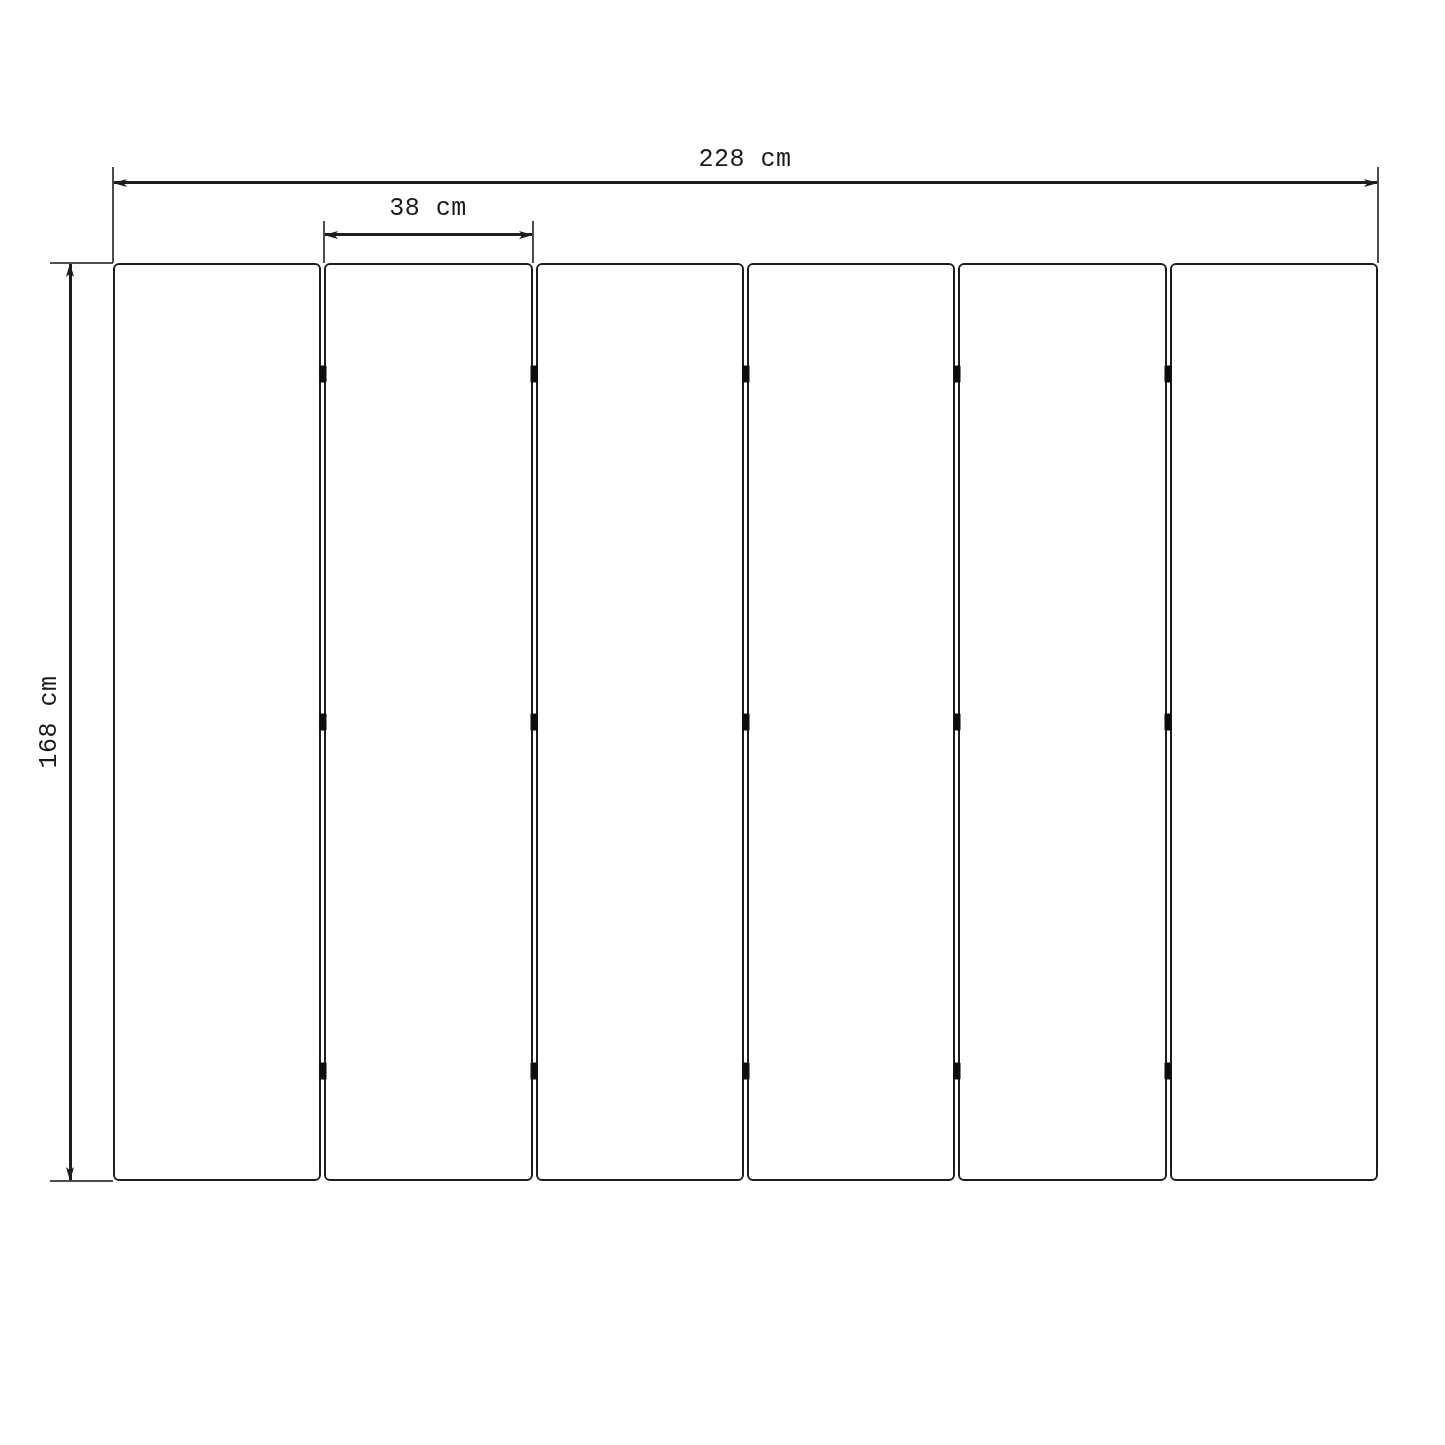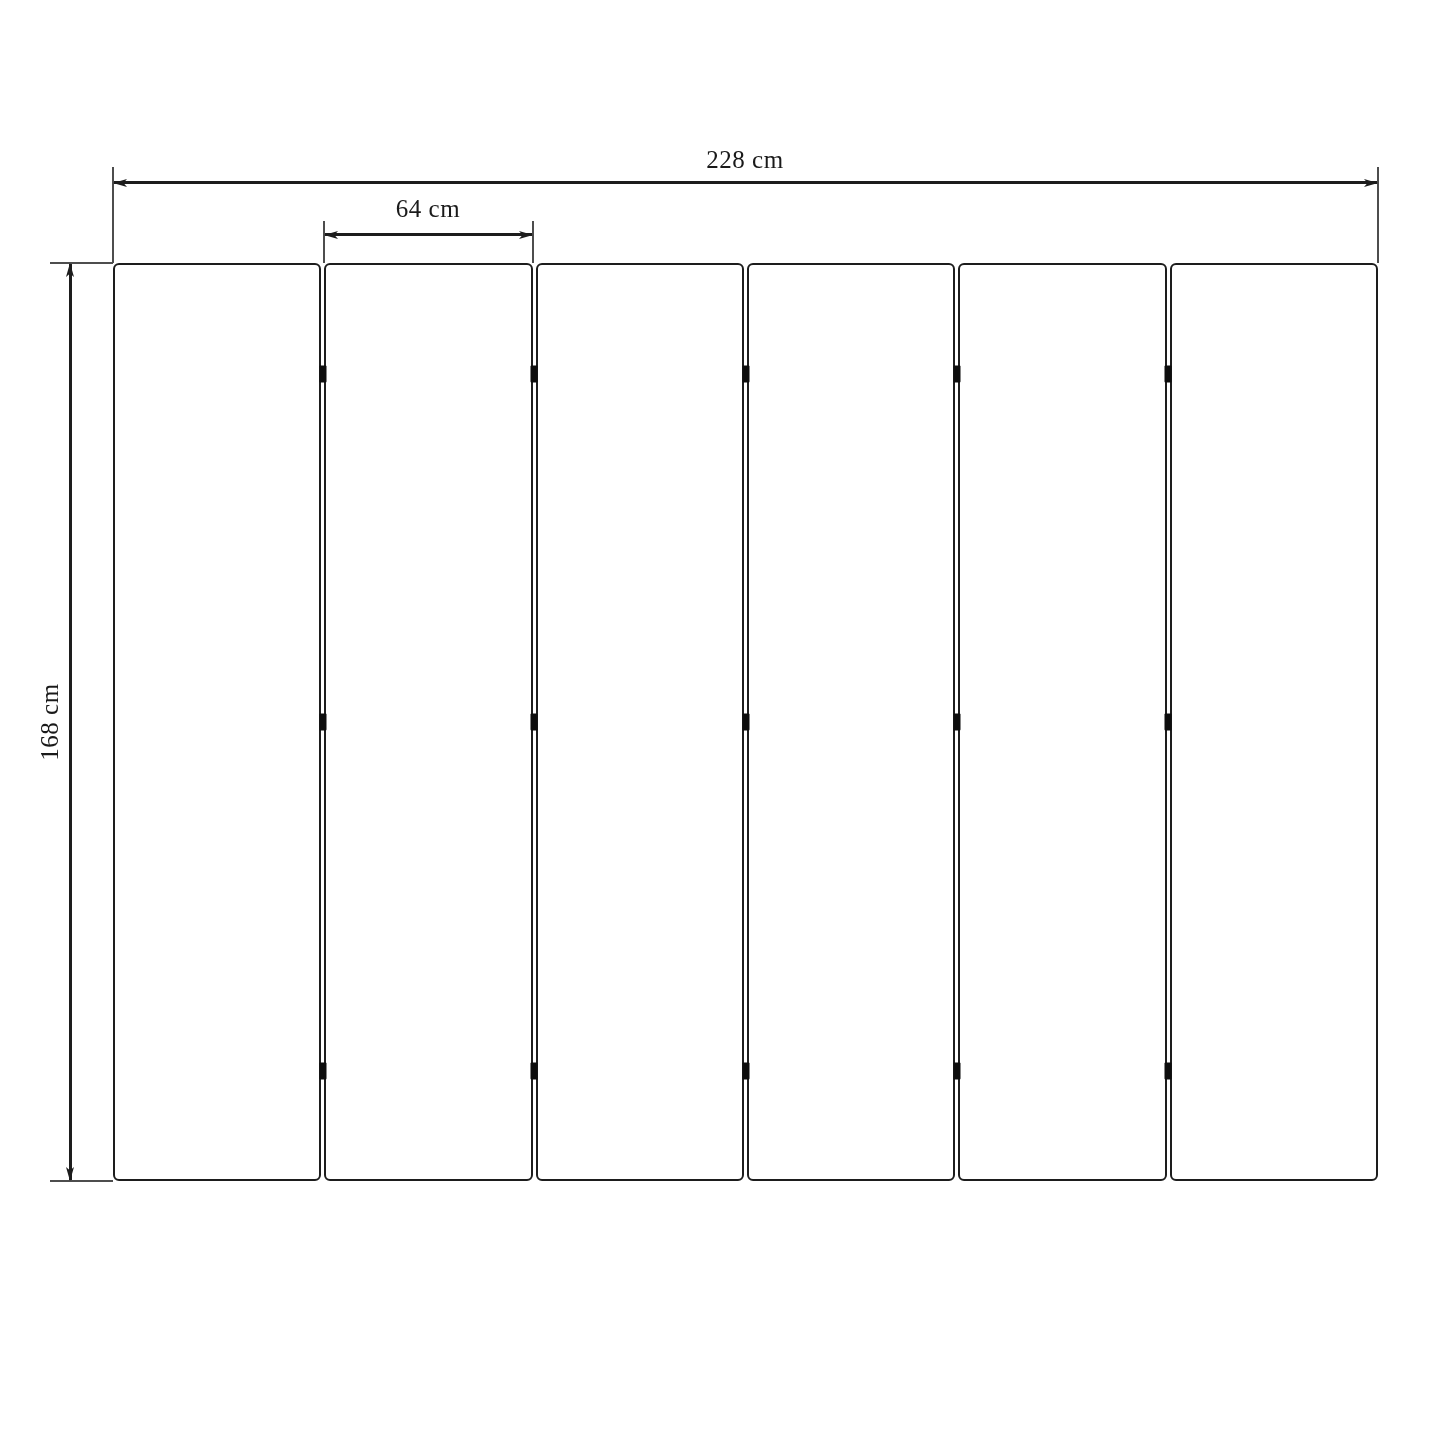--- a/index.html
+++ b/index.html
@@ -6,21 +6,21 @@
     margin: 0;
     padding: 0;
     background: #ffffff;
   }
   .canvas {
     position: relative;
     width: 1445px;
     height: 1445px;
     background: #ffffff;
     overflow: hidden;
-    font-family: Liberation Serif, serif;
+    font-family: Liberation Mono, monospace;
     color: #1a1a1a;
   }
 
   
   .panels-row {
     position: absolute;
     left: 113px;
     top: 263px;
     width: 1265px;
     height: 918px;
@@ -86,21 +86,21 @@
   <div class="dimline" style="left: 113px; top: 181.2px; width: 1265px; height: 2.6px;"></div>
   <svg class="arrow" width="14" height="10" style="left: 113px; top: 177.5px;">
     <polygon points="0,5 14,1 10.5,5 14,9"></polygon>
   </svg>
   <svg class="arrow" width="14" height="10" style="left: 1364px; top: 177.5px;">
     <polygon points="14,5 0,1 3.5,5 0,9"></polygon>
   </svg>
   <div class="ext" style="left: 112.4px; top: 167px; width: 1.3px; height: 96px;"></div>
   <div class="ext" style="left: 1377.4px; top: 167px; width: 1.3px; height: 96px;"></div>
 
-  <div class="dim-label" style="left: 328px; top: 195px; width: 200px;">64 cm</div>
+  <div class="dim-label" style="left: 328px; top: 195px; width: 200px;">38 cm</div>
   <div class="dimline" style="left: 324px; top: 233.2px; width: 209px; height: 2.6px;"></div>
   <svg class="arrow" width="14" height="10" style="left: 324px; top: 229.5px;">
     <polygon points="0,5 14,1 10.5,5 14,9"></polygon>
   </svg>
   <svg class="arrow" width="14" height="10" style="left: 519px; top: 229.5px;">
     <polygon points="14,5 0,1 3.5,5 0,9"></polygon>
   </svg>
   <div class="ext" style="left: 323.4px; top: 221px; width: 1.3px; height: 42px;"></div>
   <div class="ext" style="left: 532.4px; top: 221px; width: 1.3px; height: 42px;"></div>
 

